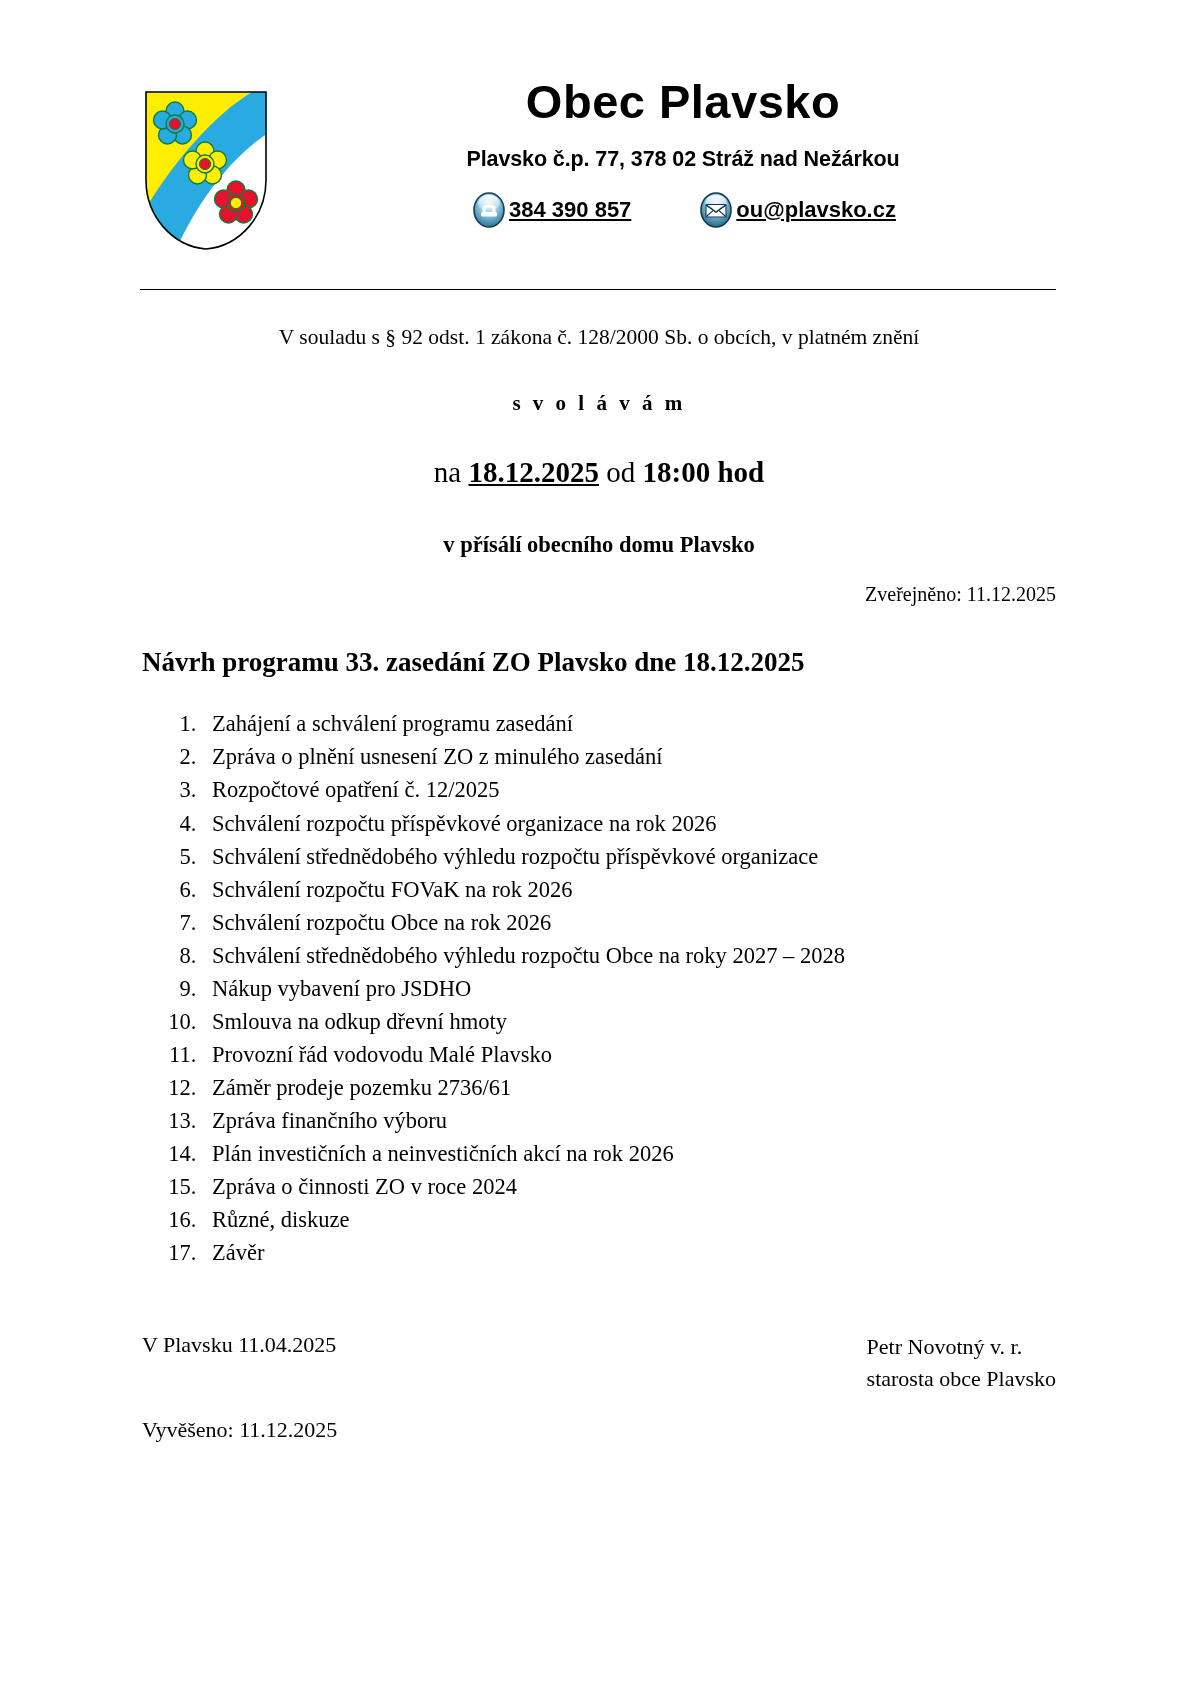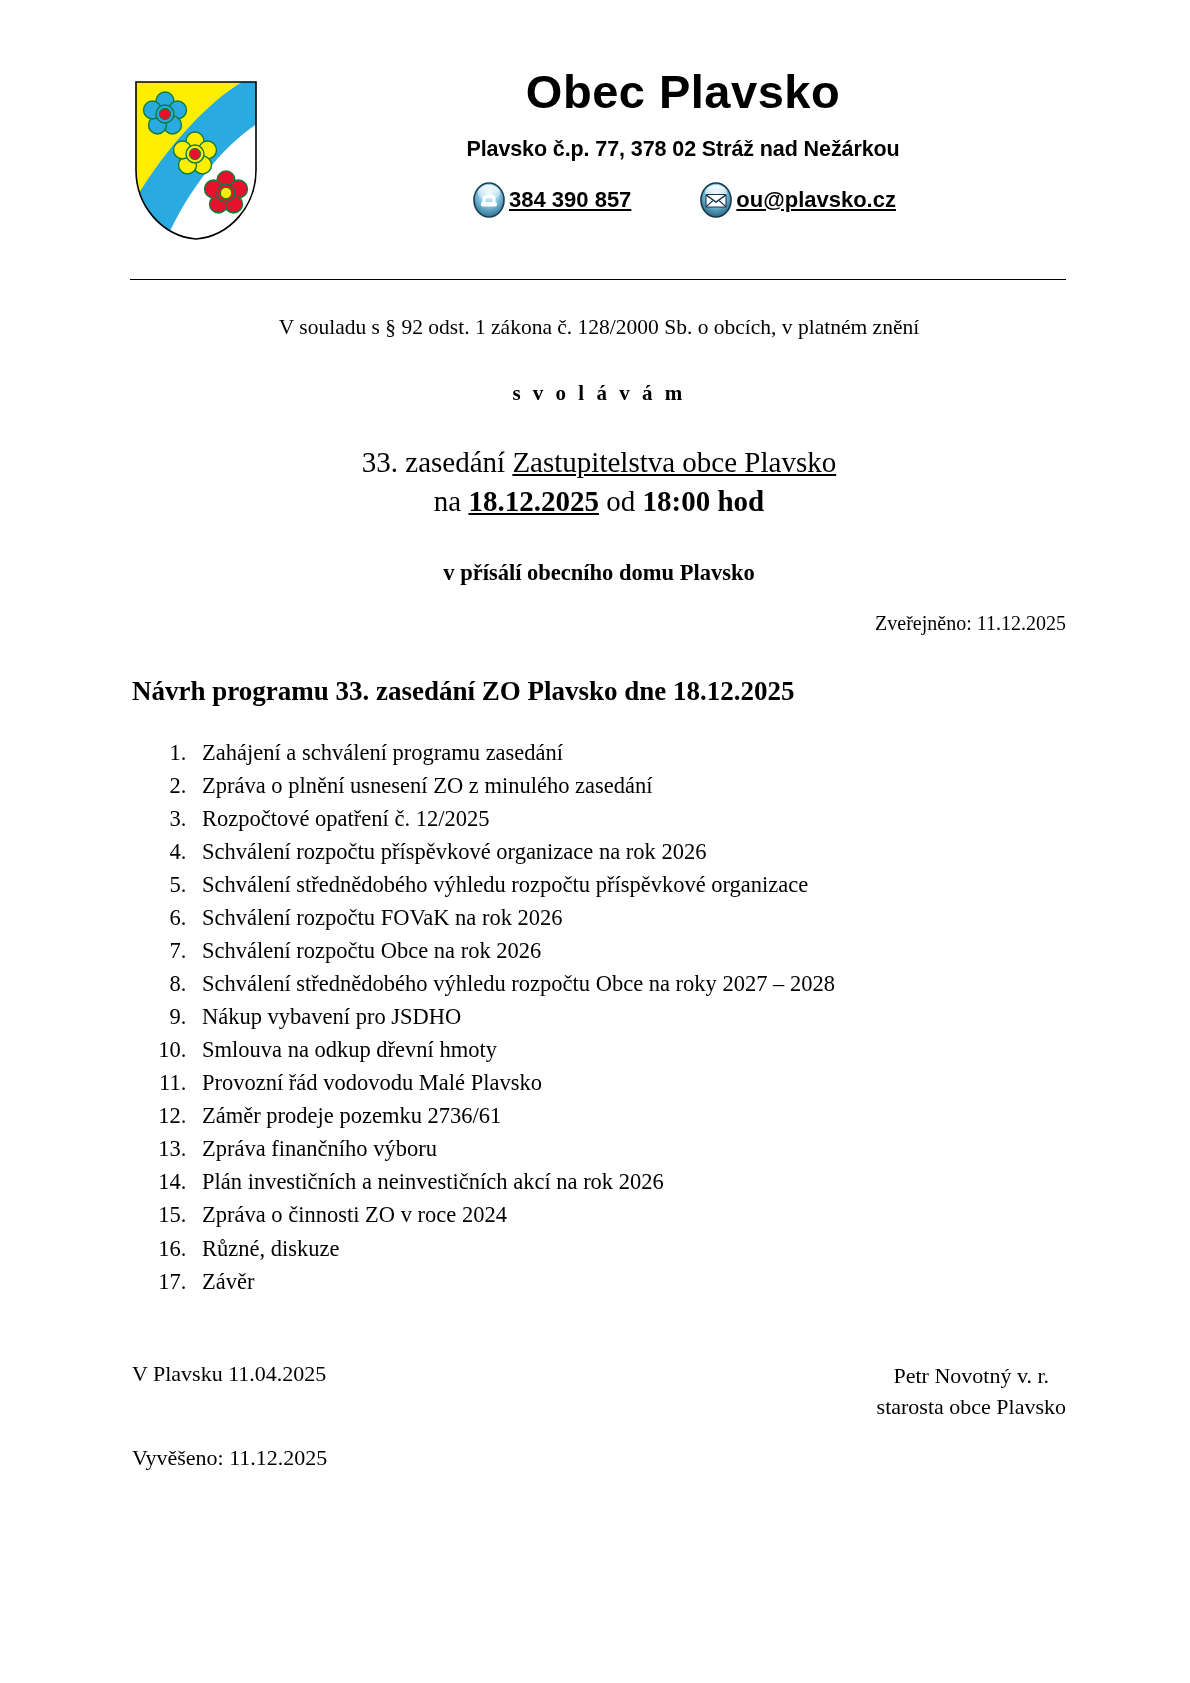--- a/index.html
+++ b/index.html
@@ -14,21 +14,21 @@
     font-family: "Liberation Serif", "DejaVu Serif", serif;
     color: #000000;
     position: relative;
     overflow: hidden;
   }
 
   .page {
     width: 1190px;
     height: 1192px;
     box-sizing: border-box;
-    padding: 6px;
+    padding: 16px;
     position: relative;
   }
 
   
   .letterhead {
     display: flex;
     align-items: flex-start;
     padding: 52px 120px 0 118px;
   }
   .crest {
@@ -143,21 +143,21 @@
 
   
   .sign-row {
     display: flex;
     justify-content: space-between;
     align-items: flex-start;
     margin-top: 62px;
     font-size: 22px;
   }
   .sign-left { text-align: left; }
-  .sign-right { text-align: center; line-height: 1.42; }
+  .sign-right { text-align: left; line-height: 1.42; }
 
   .posted { font-size: 22px; }
   .removed { margin-top: 38px; font-size: 22px; }
   .eboard { margin-top: 48px; font-size: 22px; }
 </style>
 </head>
 <body>
 
 <div class="page">
 
@@ -282,23 +282,20 @@
   <hr class="rule">
 
   <div class="body-block">
 
     <p class="legal-line">V souladu s § 92 odst. 1 zákona č. 128/2000 Sb. o obcích, v platném znění</p>
 
     <p class="convene">s v o l á v á m</p>
 
     <div class="meeting-title">
       <div>
-        <span>33. zasedání </span><span class="u">Zastupitelstva obce Plavsko</span>
-      </div>
-      <div>
         <span>na </span><span class="bu">18.12.2025</span><span> od </span><span class="b">18:00 hod</span>
       </div>
     </div>
 
     <p class="venue">v přísálí obecního domu Plavsko</p>
 
     <p class="published">Zveřejněno: 11.12.2025</p>
 
     <p class="program-heading">Návrh programu 33. zasedání ZO Plavsko dne 18.12.2025</p>
 

